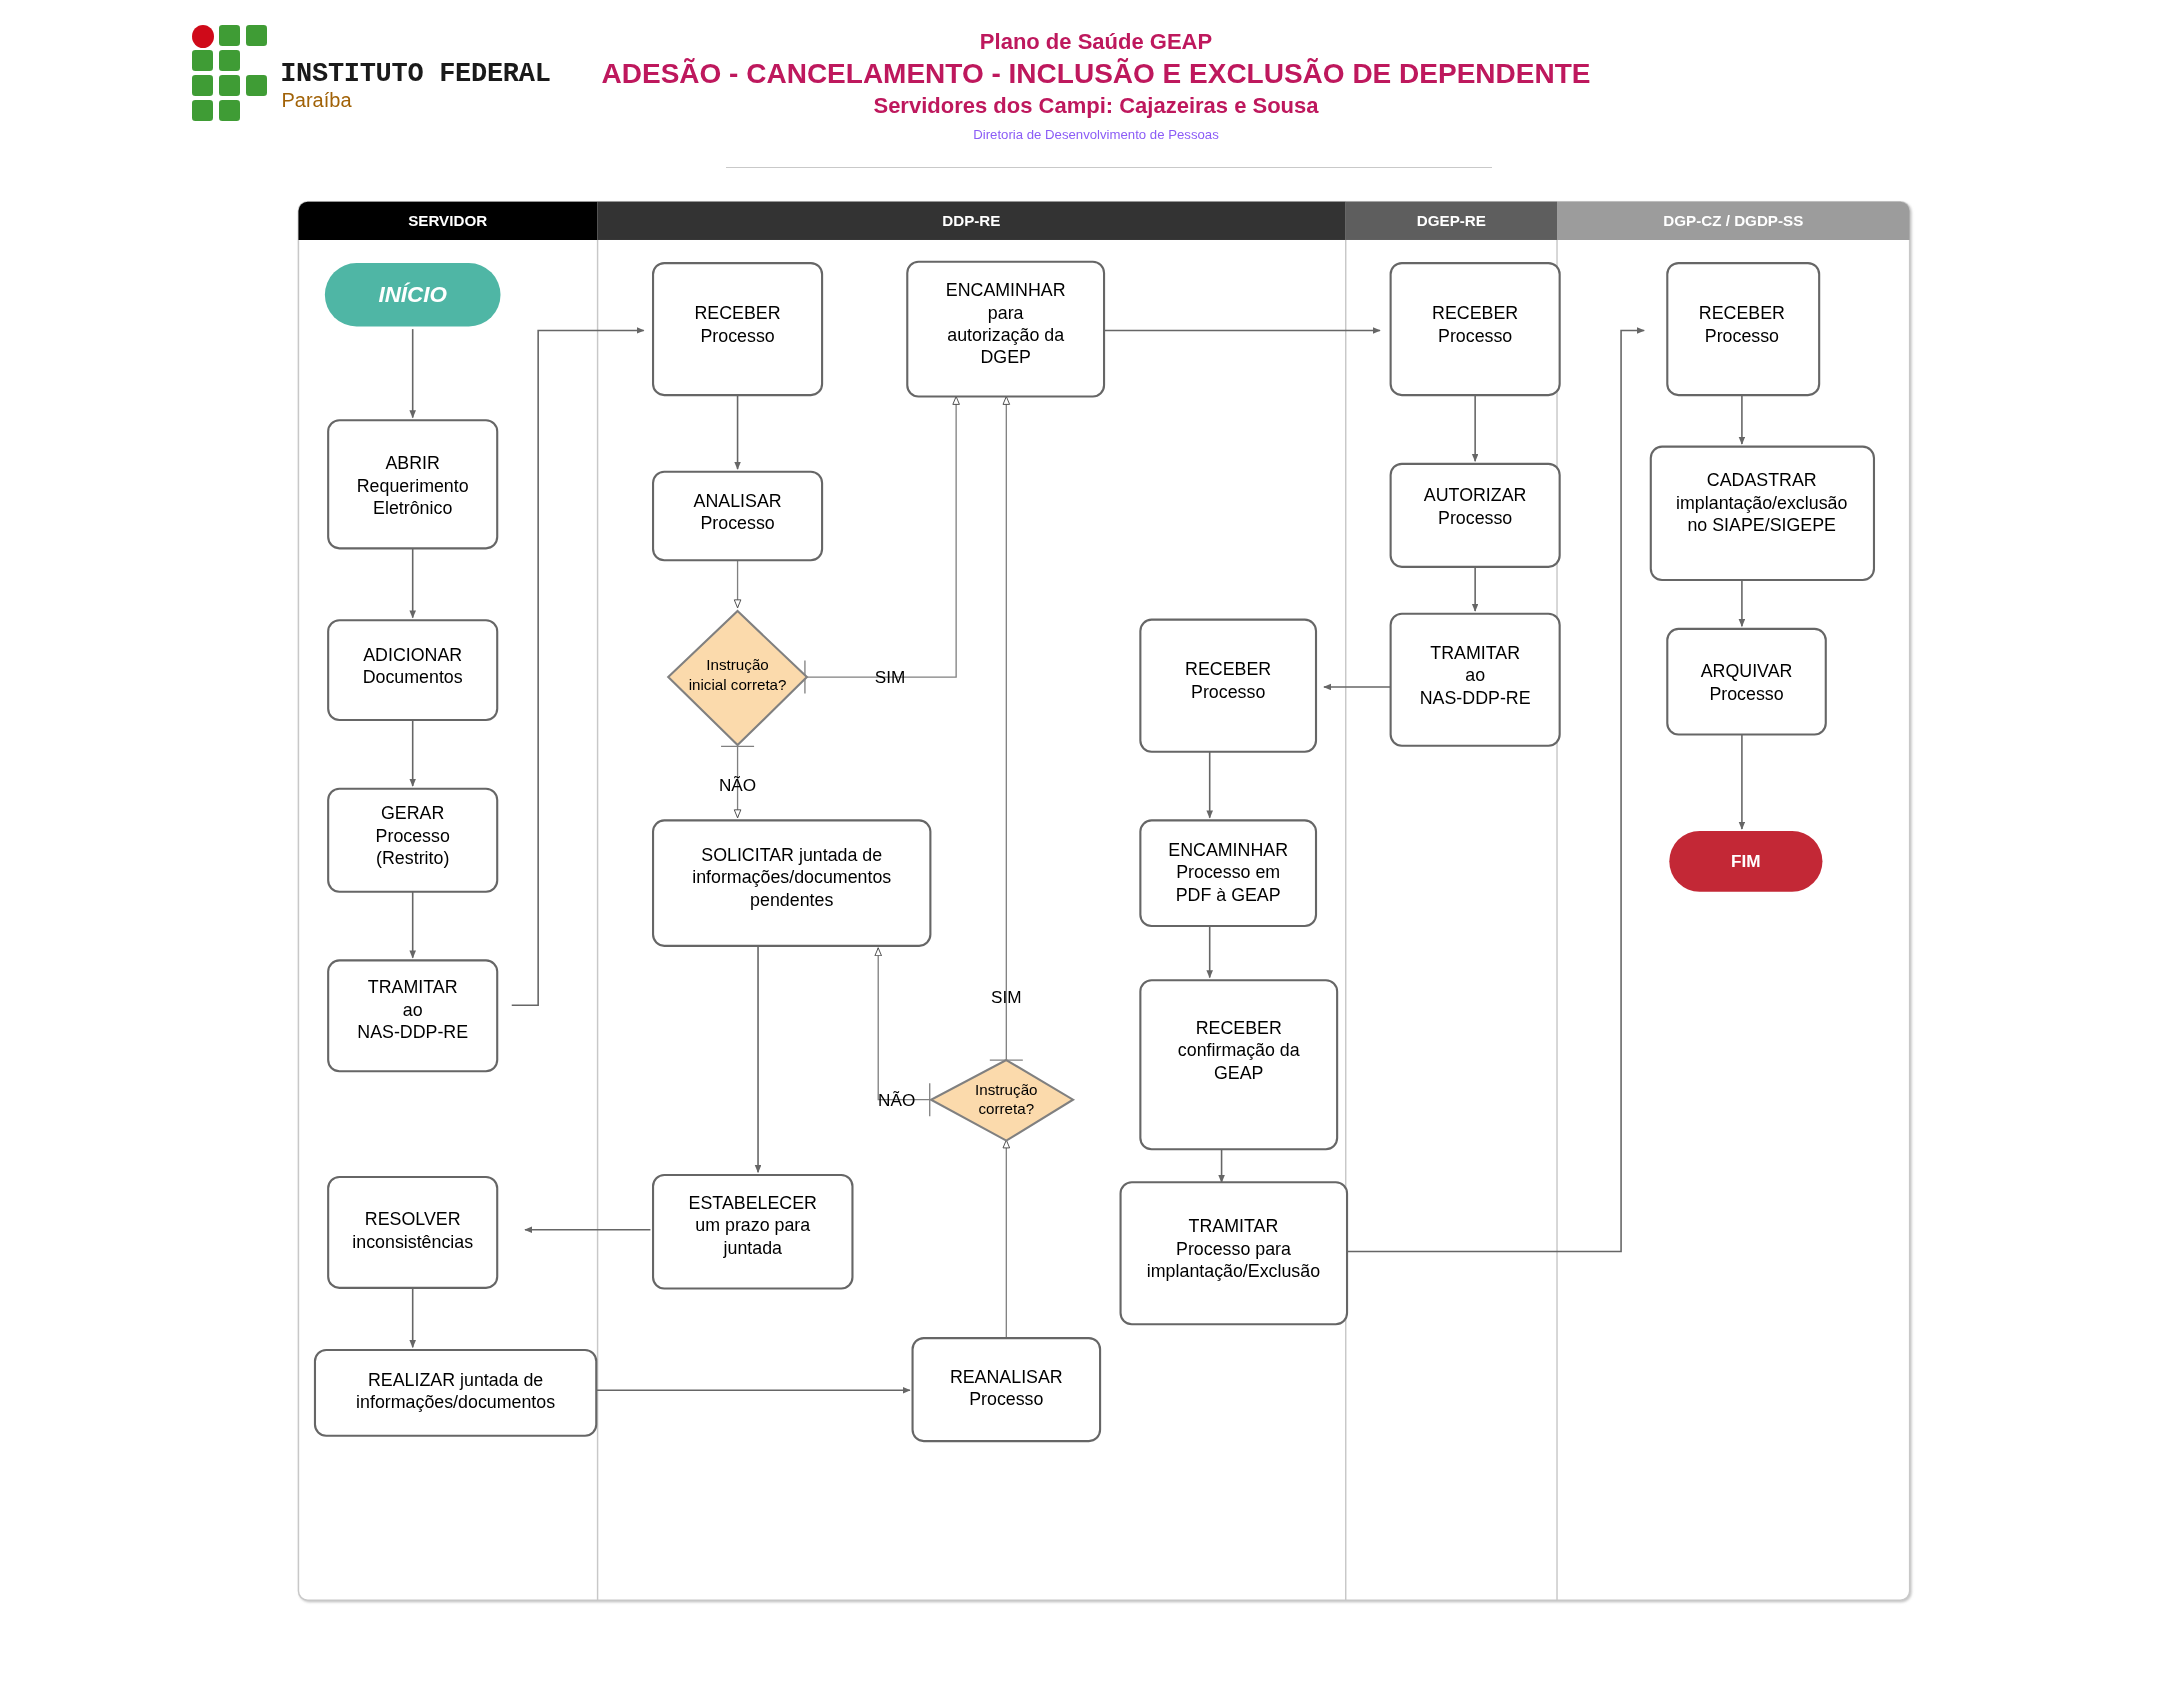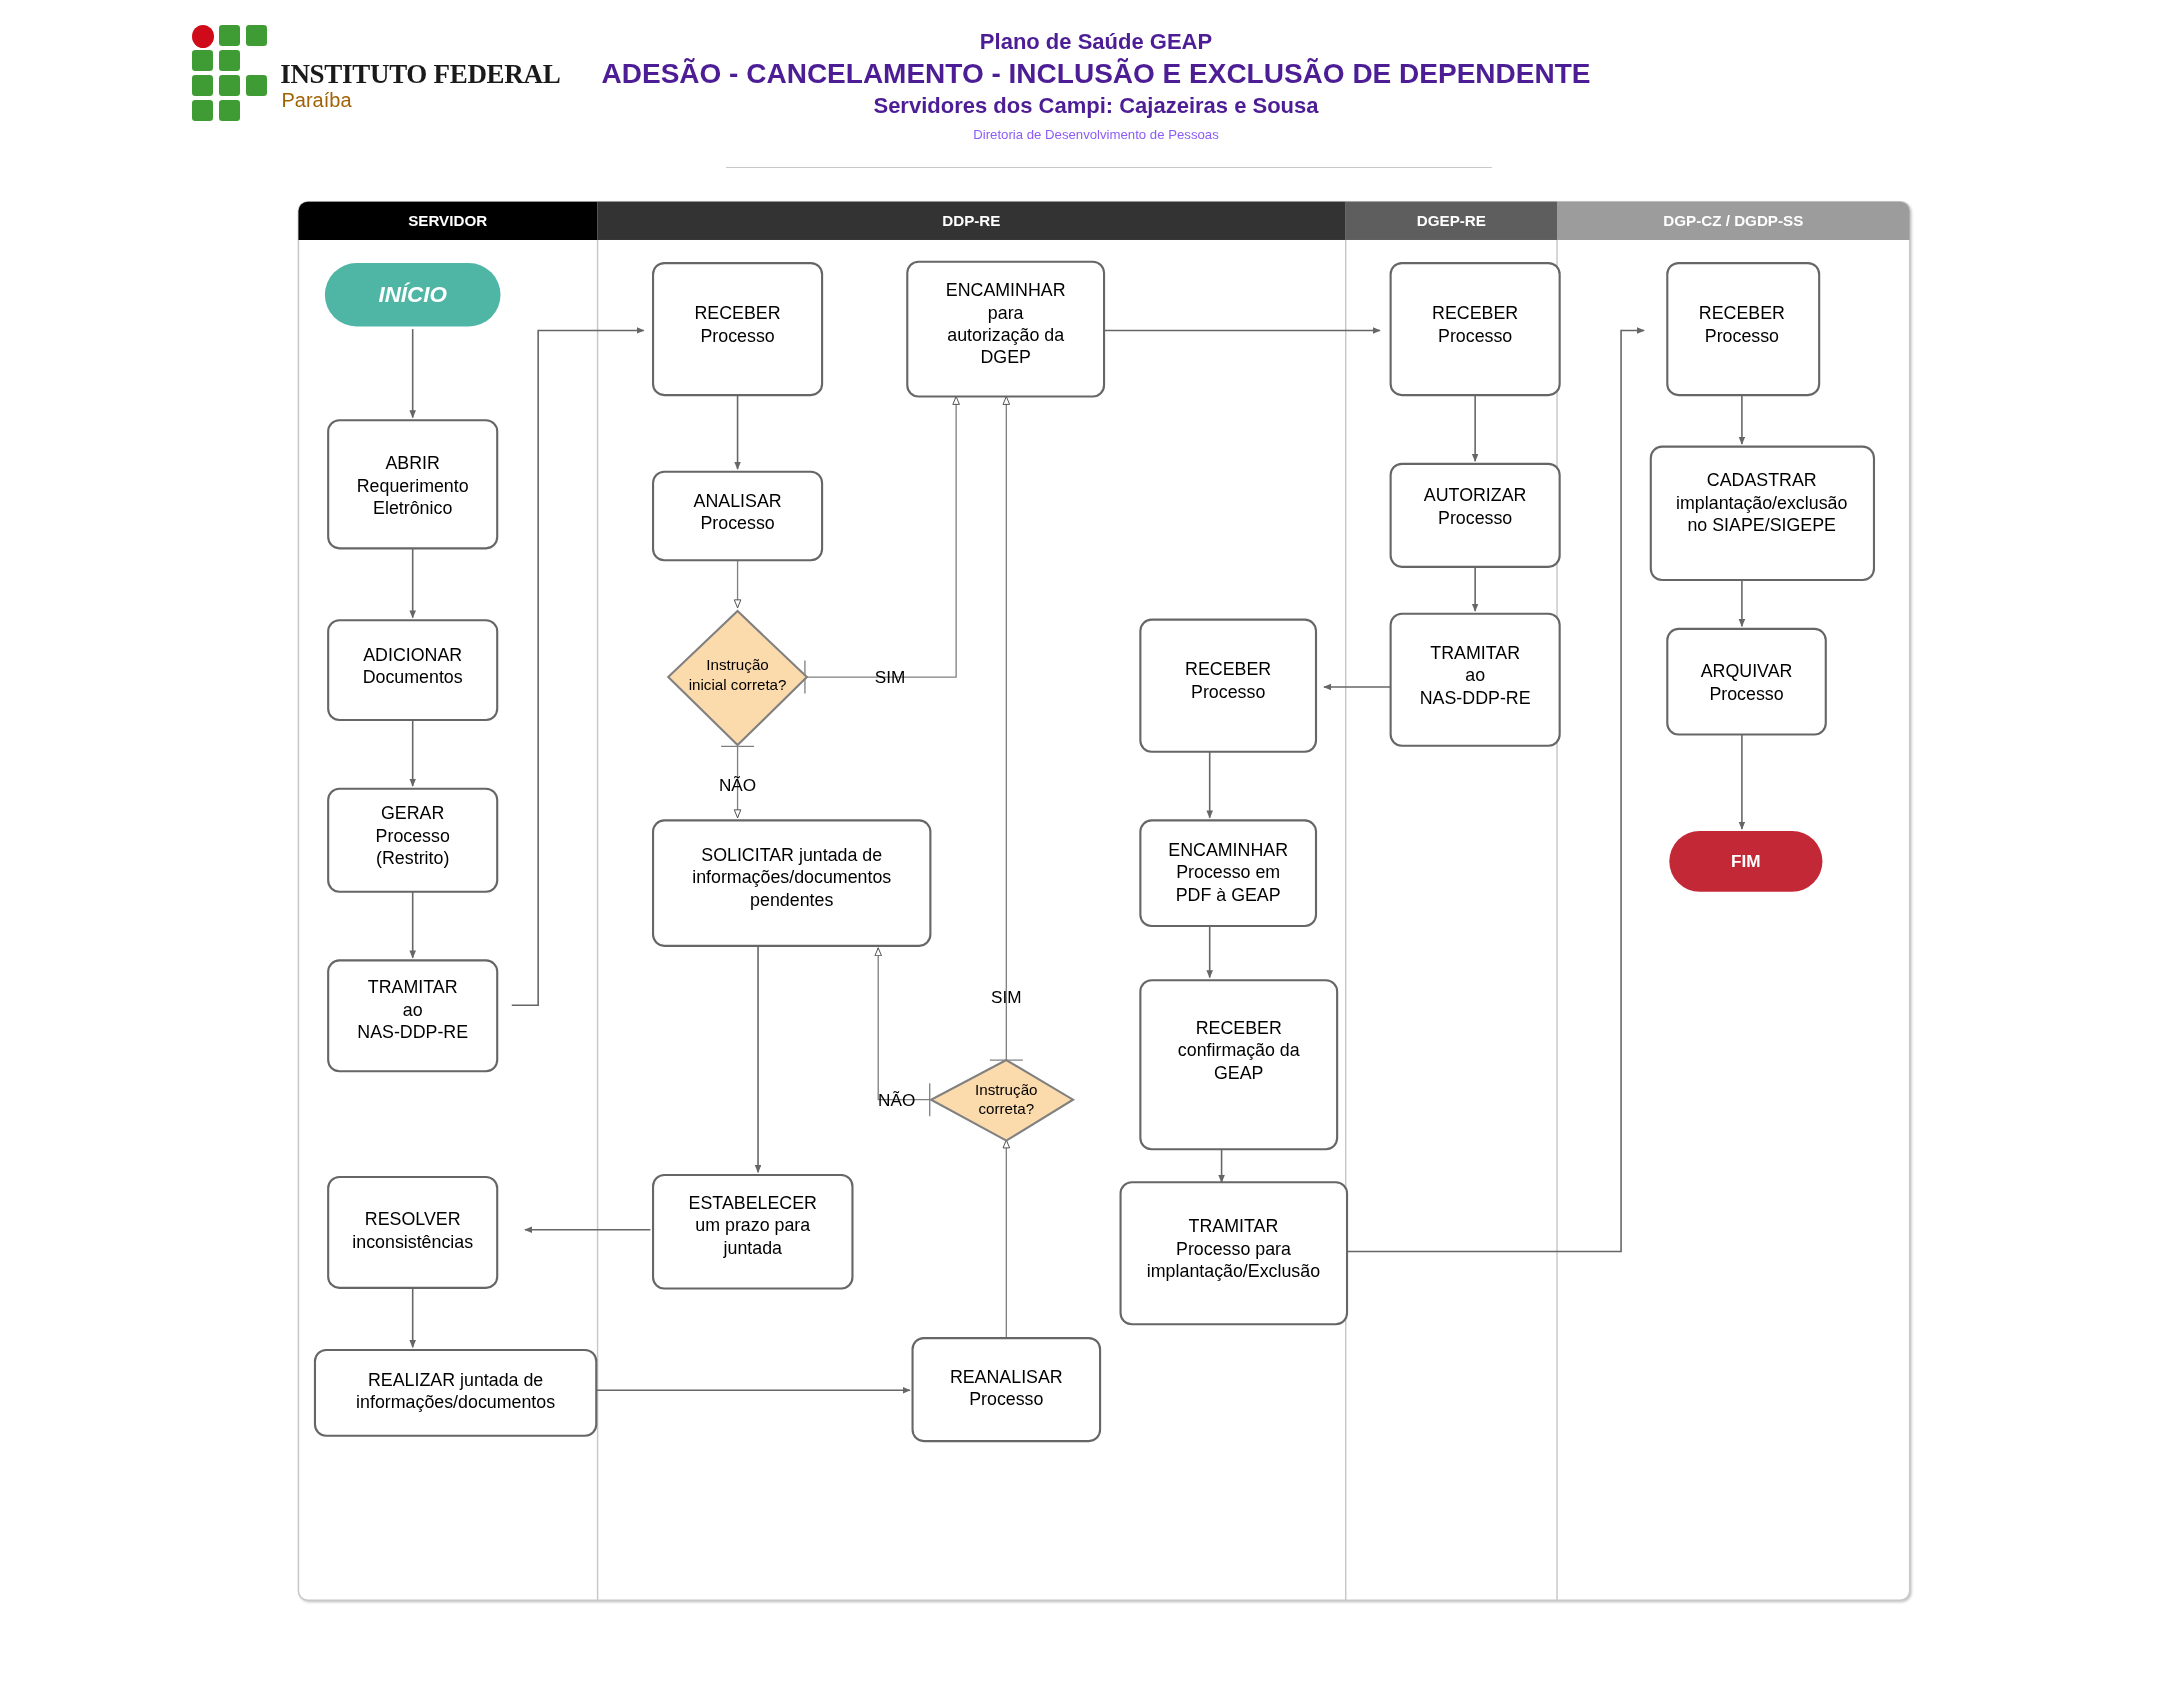--- a/index.html
+++ b/index.html
@@ -45,21 +45,21 @@
     width: 22px;
     height: 23px;
     border-radius: 50%;
     background: #cf0a19;
   }
   #logo-text {
     margin-left: 9.2px;
     padding-bottom: 4px;
   }
   #logo-text .if-line1 {
-    font-family: Liberation Serif, serif;
+    font-family: Liberation Mono, monospace;
     font-weight: bold;
     font-size: 27px;
     letter-spacing: -0.3px;
     color: #1a1a1a;
     line-height: 1.0;
   }
   #logo-text .if-line2 {
     font-family: "Liberation Sans", sans-serif;
     font-size: 20px;
     color: #a16207;
@@ -68,21 +68,21 @@
   }
 
   #title-block {
     position: absolute;
     left: 594px;
     top: 28px;
     width: 1004px;
     text-align: center;
   }
   .title-line {
-    color: #4c1d95;
+    color: #be185d;
     font-weight: bold;
     line-height: 1.28;
   }
   .title-1 { font-size: 22px; }
   .title-2 { font-size: 28px; }
   .title-3 { font-size: 22px; }
   .title-sub {
     color: #8b5cf6;
     font-size: 13.2px;
     font-weight: normal;

